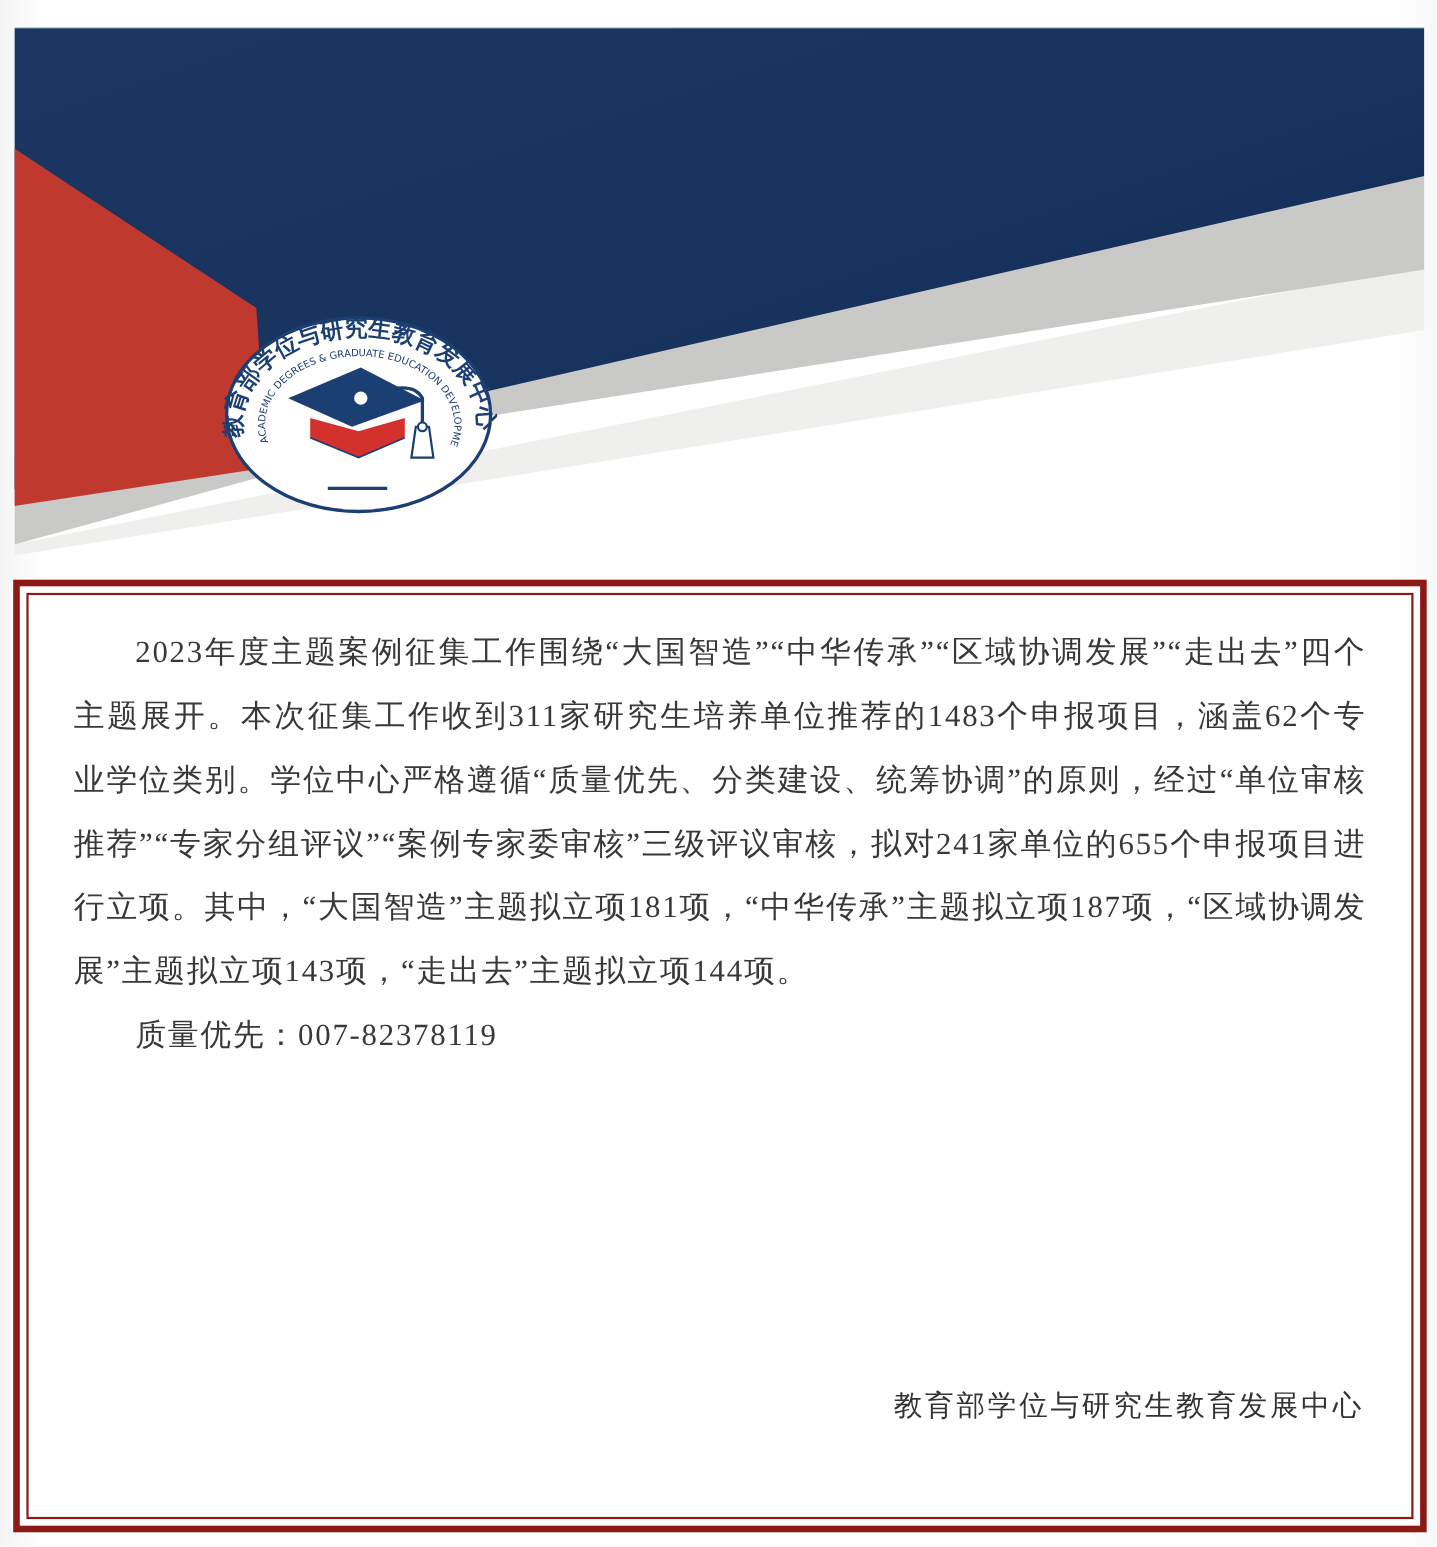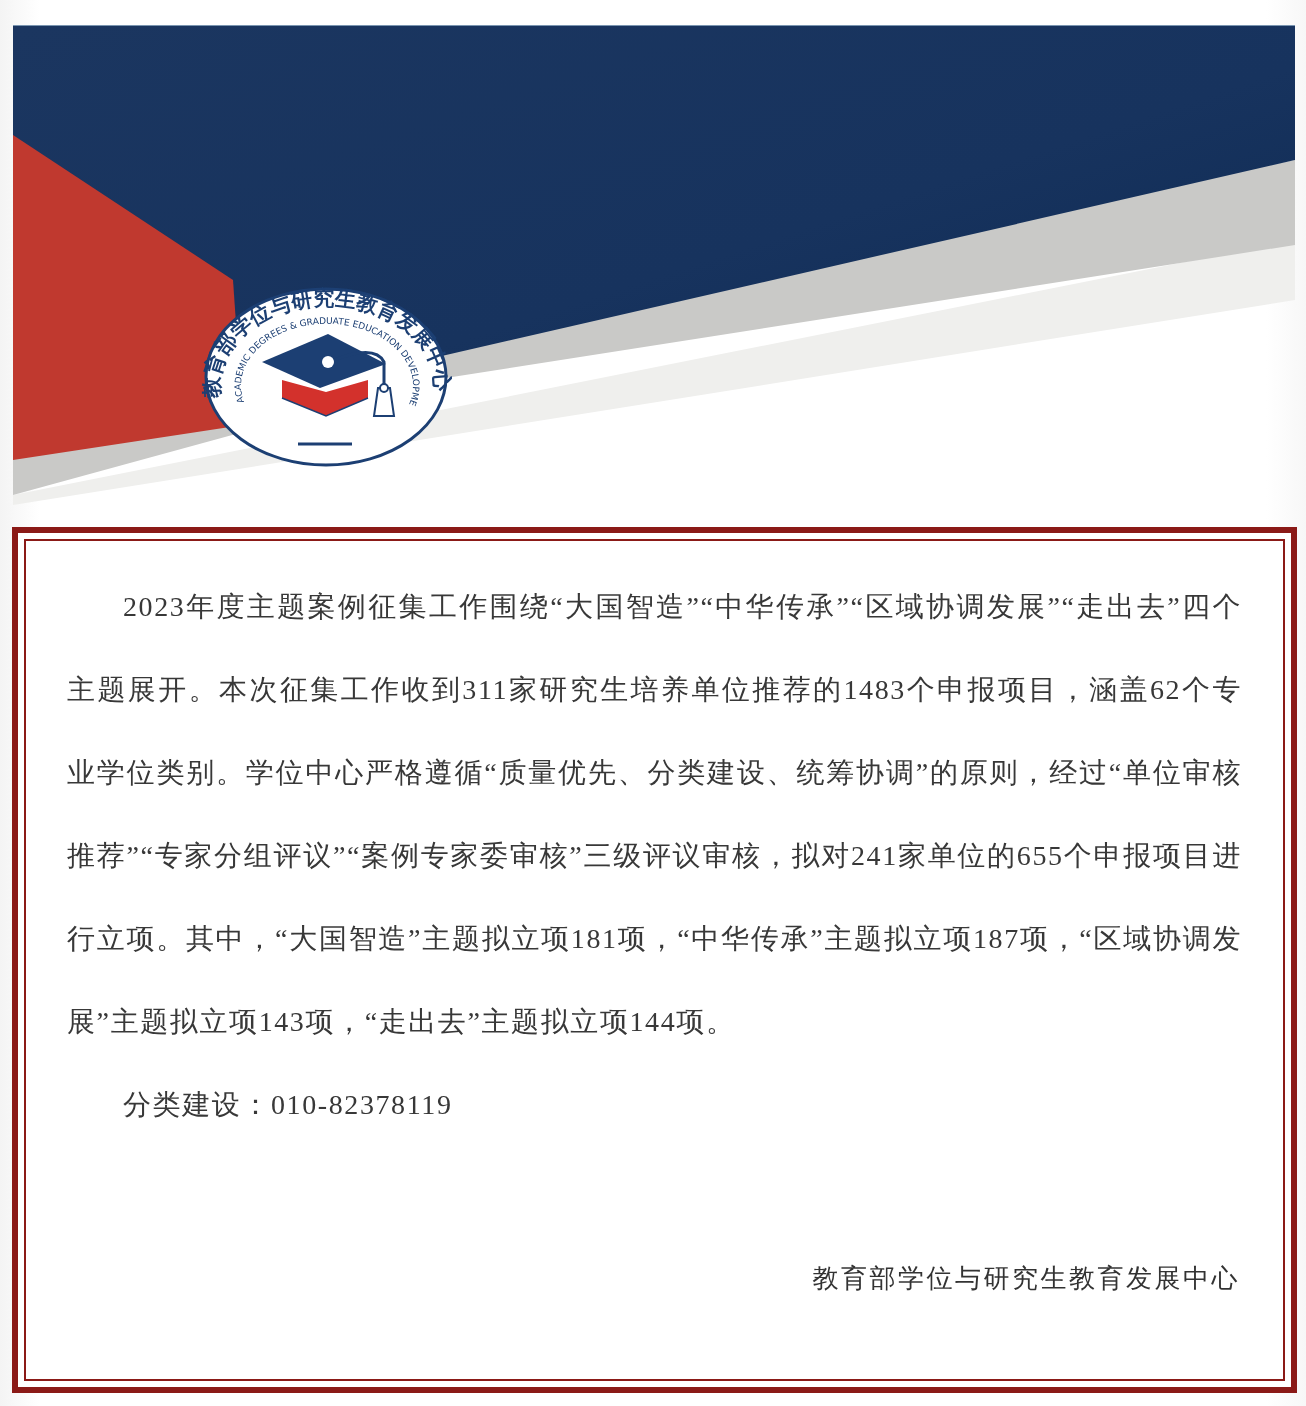--- a/index.html
+++ b/index.html
@@ -28,21 +28,21 @@
     background: #ffffff;
   }
   .frame-inner {
     position: absolute; left: 24px; top: 539px; width: 1257px; height: 838px;
     border: 2px solid #8b1a17;
   }
   .body-text {
     position: absolute; left: 67px; top: 565px; width: 1175px;
     color: #383838;
     font-family: "Liberation Serif", "DejaVu Serif", serif;
-    font-size: 28px; line-height: 83px; letter-spacing: 1.6px;
+    font-size: 28px; line-height: 58px; letter-spacing: 1.6px;
   }
   .para { margin: 0; text-indent: 56px; text-align: justify; text-align-last: left; }
   .contact { margin: 0; padding-left: 56px; }
   .signature {
     position: absolute; right: 66px; top: 1250px; text-align: right;
     color: #333333;
     font-family: "DejaVu Sans", "Liberation Sans", sans-serif;
     font-size: 26px; line-height: 56px; letter-spacing: 2.5px;
   }
   .signature div { white-space: nowrap; }
@@ -101,19 +101,19 @@
     <line x1="98" y1="160" x2="152" y2="160" stroke="#1c3f73" stroke-width="3"></line>
   </svg>
 </div>
 
 <div class="frame-outer"></div>
 <div class="frame-inner"></div>
 
 <div class="body-text">
   <p class="para">2023年度主题案例征集工作围绕“大国智造”“中华传承”“区域协调发展”“走出去”四个主题展开。本次征集工作收到311家研究生培养单位推荐的1483个申报项目，涵盖62个专业学位类别。学位中心严格遵循“质量优先、分类建设、统筹协调”的原则，经过“单位审核推荐”“专家分组评议”“案例专家委审核”三级评议审核，拟对241家单位的655个申报项目进行立项。其中，“大国智造”主题拟立项181项，“中华传承”主题拟立项187项，“区域协调发展”主题拟立项143项，“走出去”主题拟立项144项。</p>
   <p class="contact">
-    <span>分类建设：</span><span>010-82378119</span>
+    <span>质量优先：</span><span>007-82378119</span>
   </p>
 </div>
 
 <div class="signature">
   <div>教育部学位与研究生教育发展中心</div>
 </div>
 
 </body></html>

